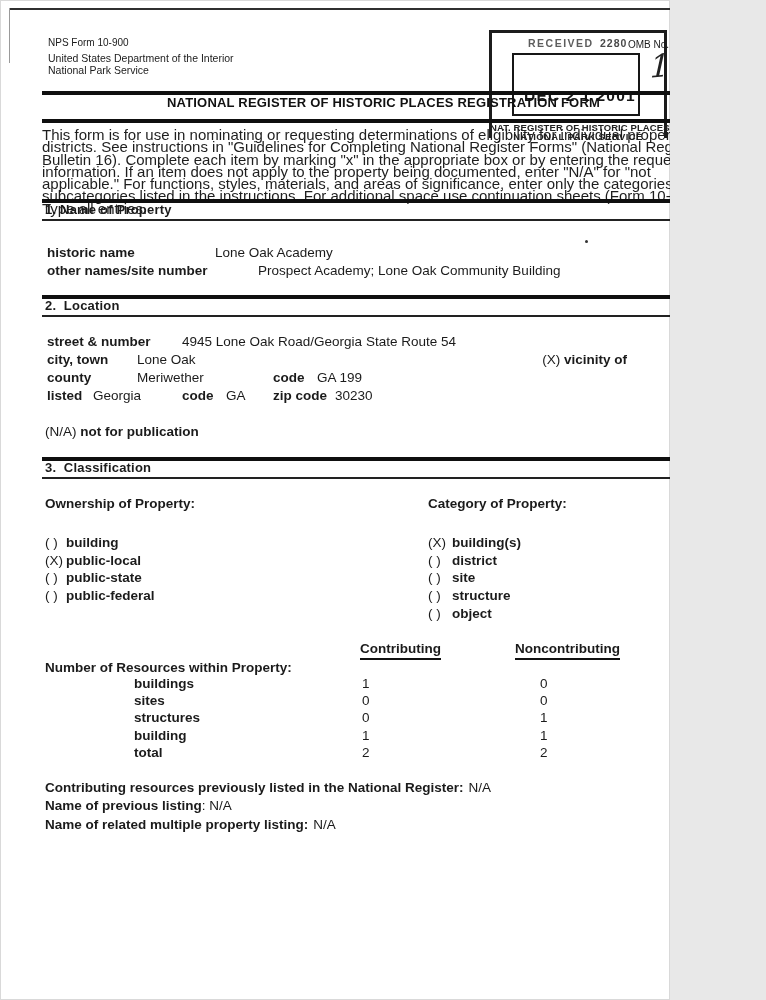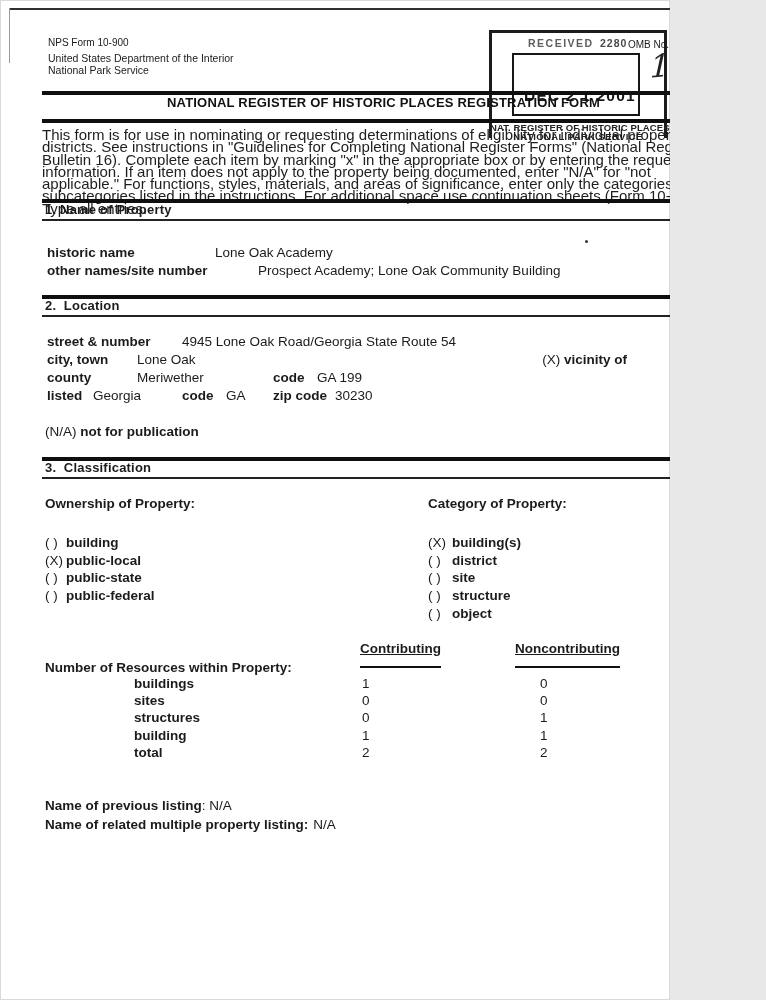--- a/index.html
+++ b/index.html
@@ -13,21 +13,21 @@
     box-shadow:inset 0 0 0 1px #d9d9d9;
   }
   .t{position:absolute;white-space:pre;color:#1b1b1b;font-size:13.5px;line-height:1.2;}
   .b{font-weight:700;text-align:center;}
   .sm{font-size:10.5px;}
   .xs{font-size:10px;}
   .rule{position:absolute;left:42px;width:683px;background:#0f0f0f;}
   .thick{height:3.5px;}
   .thin{height:1.6px;background:#222;}
   .sechead{font-size:13px;font-weight:700;letter-spacing:.2px;}
-  .underlined{border-bottom:2.2px solid #111;padding-bottom:9px;text-decoration:underline;}
+  .underlined{border-bottom:2.2px solid #111;padding-bottom:1px;}
   .val{margin-left:5px;font-weight:400;}
   
   .stampline{position:absolute;background:#1c1c1c;}
   .stamp-txt{position:absolute;white-space:pre;font-weight:700;color:#222;}
   #inner-date-box{position:absolute;left:512px;top:53px;width:124px;height:59px;border:2.6px solid #171717;}
   #received-label{color:#5d5d5d;letter-spacing:1.5px;font-size:10.5px;}
   #received-number{color:#4a4a4a;letter-spacing:1px;font-size:10.5px;}
   #date-stamp{font-size:15.5px;letter-spacing:1.2px;color:#161616;}
   #handwritten-number{
     position:absolute;left:650px;top:44px;
@@ -160,16 +160,17 @@
   <span class="t" style="left:540px;top:710px;">1</span>
 
   <span class="t b" style="left:134px;top:728px;">building</span>
   <span class="t" style="left:362px;top:728px;">1</span>
   <span class="t" style="left:540px;top:728px;">1</span>
 
   <span class="t b" style="left:134px;top:745px;">total</span>
   <span class="t" style="left:362px;top:745px;">2</span>
   <span class="t" style="left:540px;top:745px;">2</span>
 
+  <div class="t" style="left:45px;top:780px;"><span class="b">Contributing resources previously listed in the National Register:</span><span class="val">N/A</span></div>
   <div class="t" style="left:45px;top:798px;"><span class="b">Name of previous listing</span><span>: N/A</span></div>
   <div class="t" style="left:45px;top:817px;"><span class="b">Name of related multiple property listing:</span><span class="val">N/A</span></div>
 
 </div>
 
 </body></html>

